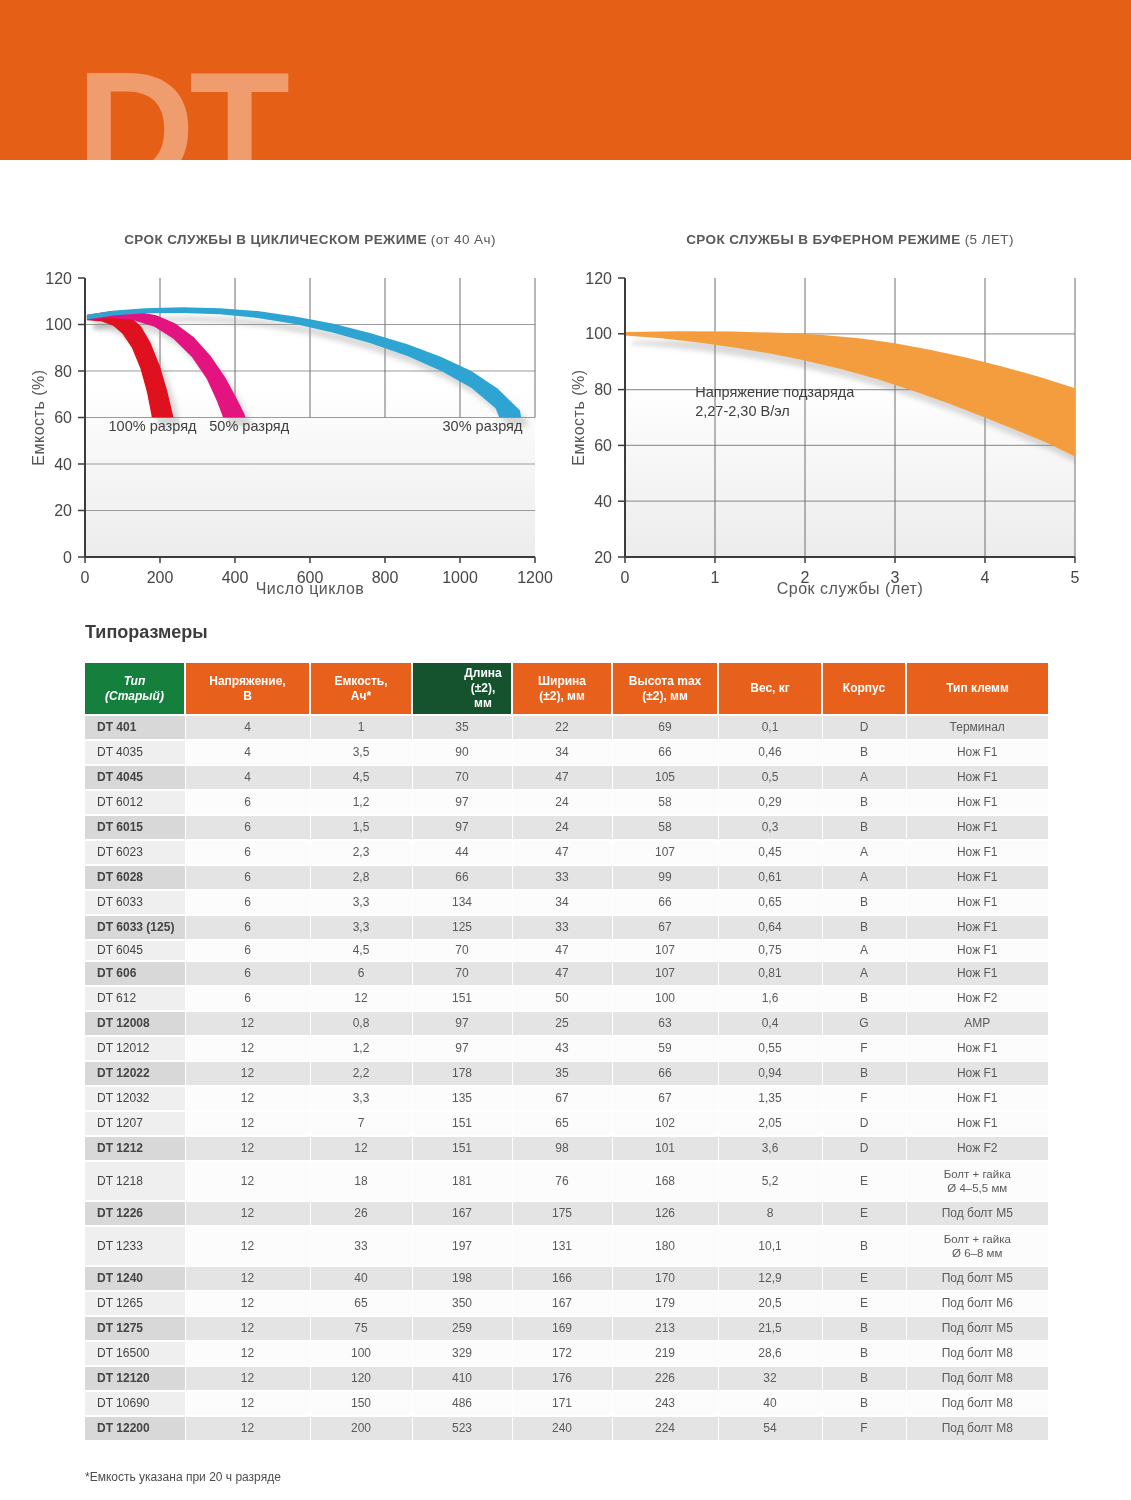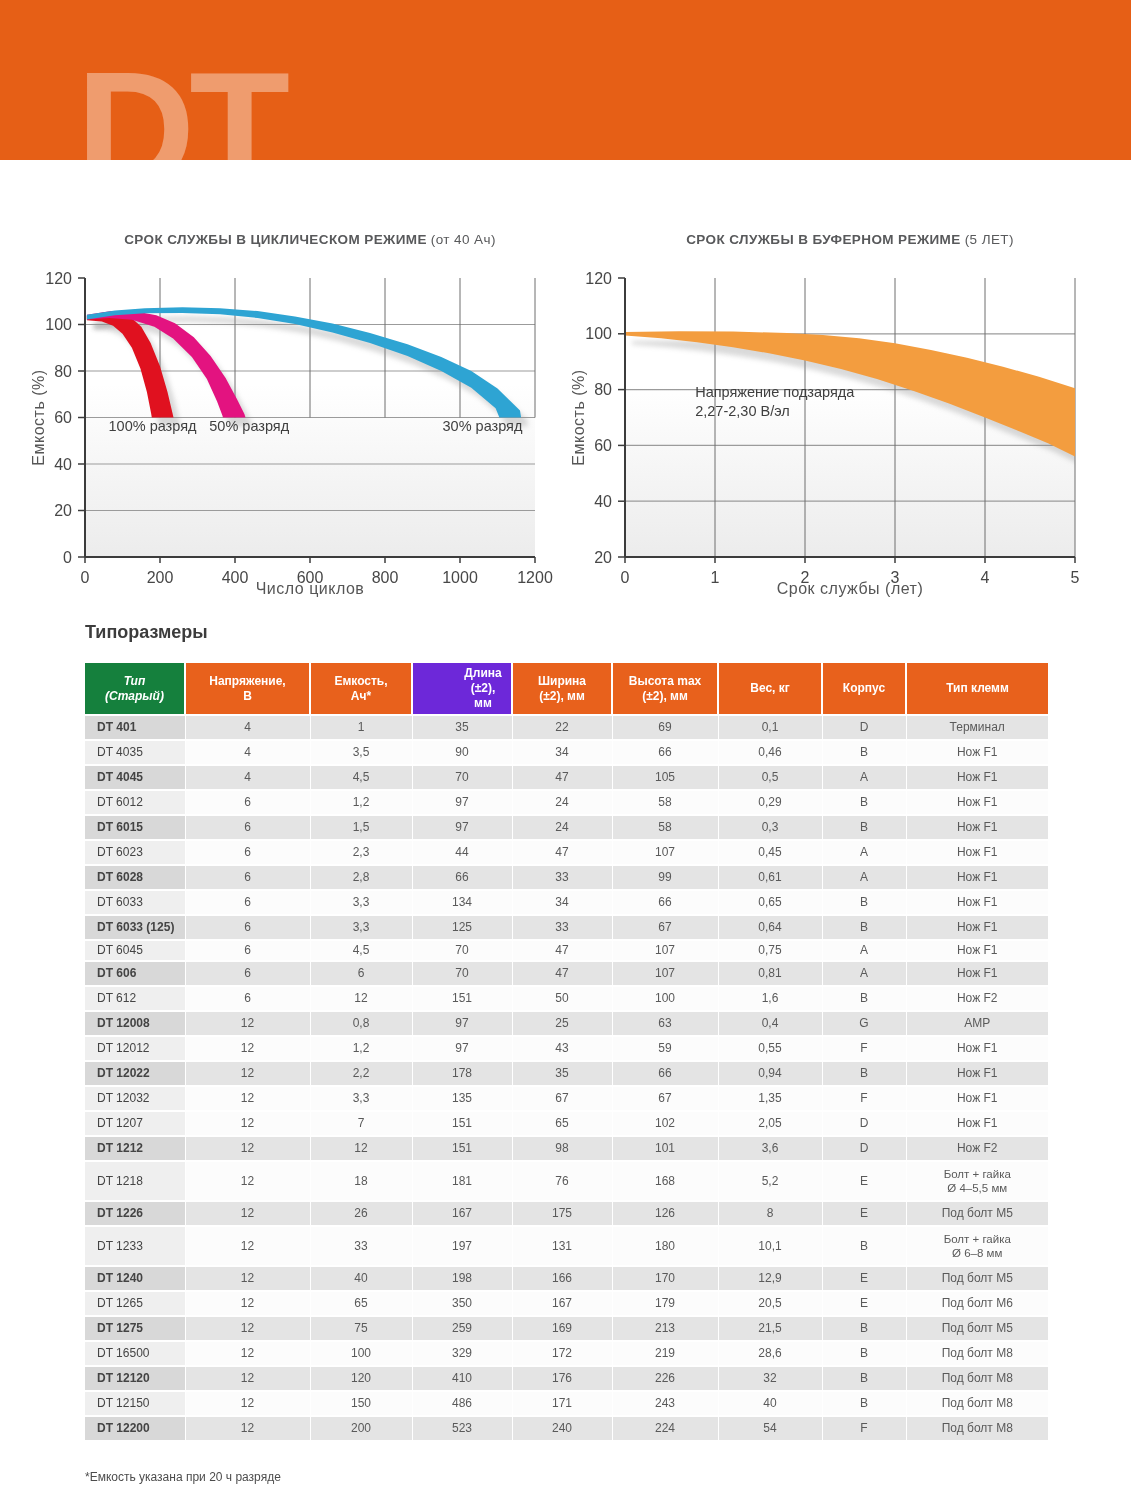--- a/index.html
+++ b/index.html
@@ -184,21 +184,21 @@
         <col style="width: 142px;">
       </colgroup>
     <thead>
         <tr id="thr">
           <th style="background: #15803d; white-space: pre-line; font-style: italic;">Тип
 (Старый)</th>
           <th style="background: rgb(232, 97, 28); white-space: pre-line;">Напряжение,
 В</th>
           <th style="background: rgb(232, 97, 28); white-space: pre-line;">Емкость,
 Ач*</th>
-          <th style="background: #6d28d9; white-space: pre-line; padding-left: 44px;">Длина (±2),
+          <th style="background: #14532d; white-space: pre-line; padding-left: 44px;">Длина (±2),
 мм</th>
           <th style="background: rgb(232, 97, 28); white-space: pre-line;">Ширина
 (±2), мм</th>
           <th style="background: rgb(232, 97, 28); white-space: pre-line;">Высота max
 (±2), мм</th>
           <th style="background: rgb(232, 97, 28); white-space: pre-line;">Вес, кг</th>
           <th style="background: rgb(232, 97, 28); white-space: pre-line;">Корпус</th>
           <th style="background: rgb(232, 97, 28); white-space: pre-line;">Тип клемм</th>
         </tr>
       </thead>
@@ -485,21 +485,21 @@
           <td>12</td>
           <td>120</td>
           <td>410</td>
           <td>176</td>
           <td>226</td>
           <td>32</td>
           <td>B</td>
           <td>Под болт М8</td>
         </tr>
         <tr class="r-odd" style="height: 25px;">
-          <td class="c-type">DT 12150</td>
+          <td class="c-type">DT 10690</td>
           <td>12</td>
           <td>150</td>
           <td>486</td>
           <td>171</td>
           <td>243</td>
           <td>40</td>
           <td>B</td>
           <td>Под болт М8</td>
         </tr>
         <tr class="r-even" style="height: 25px;">

